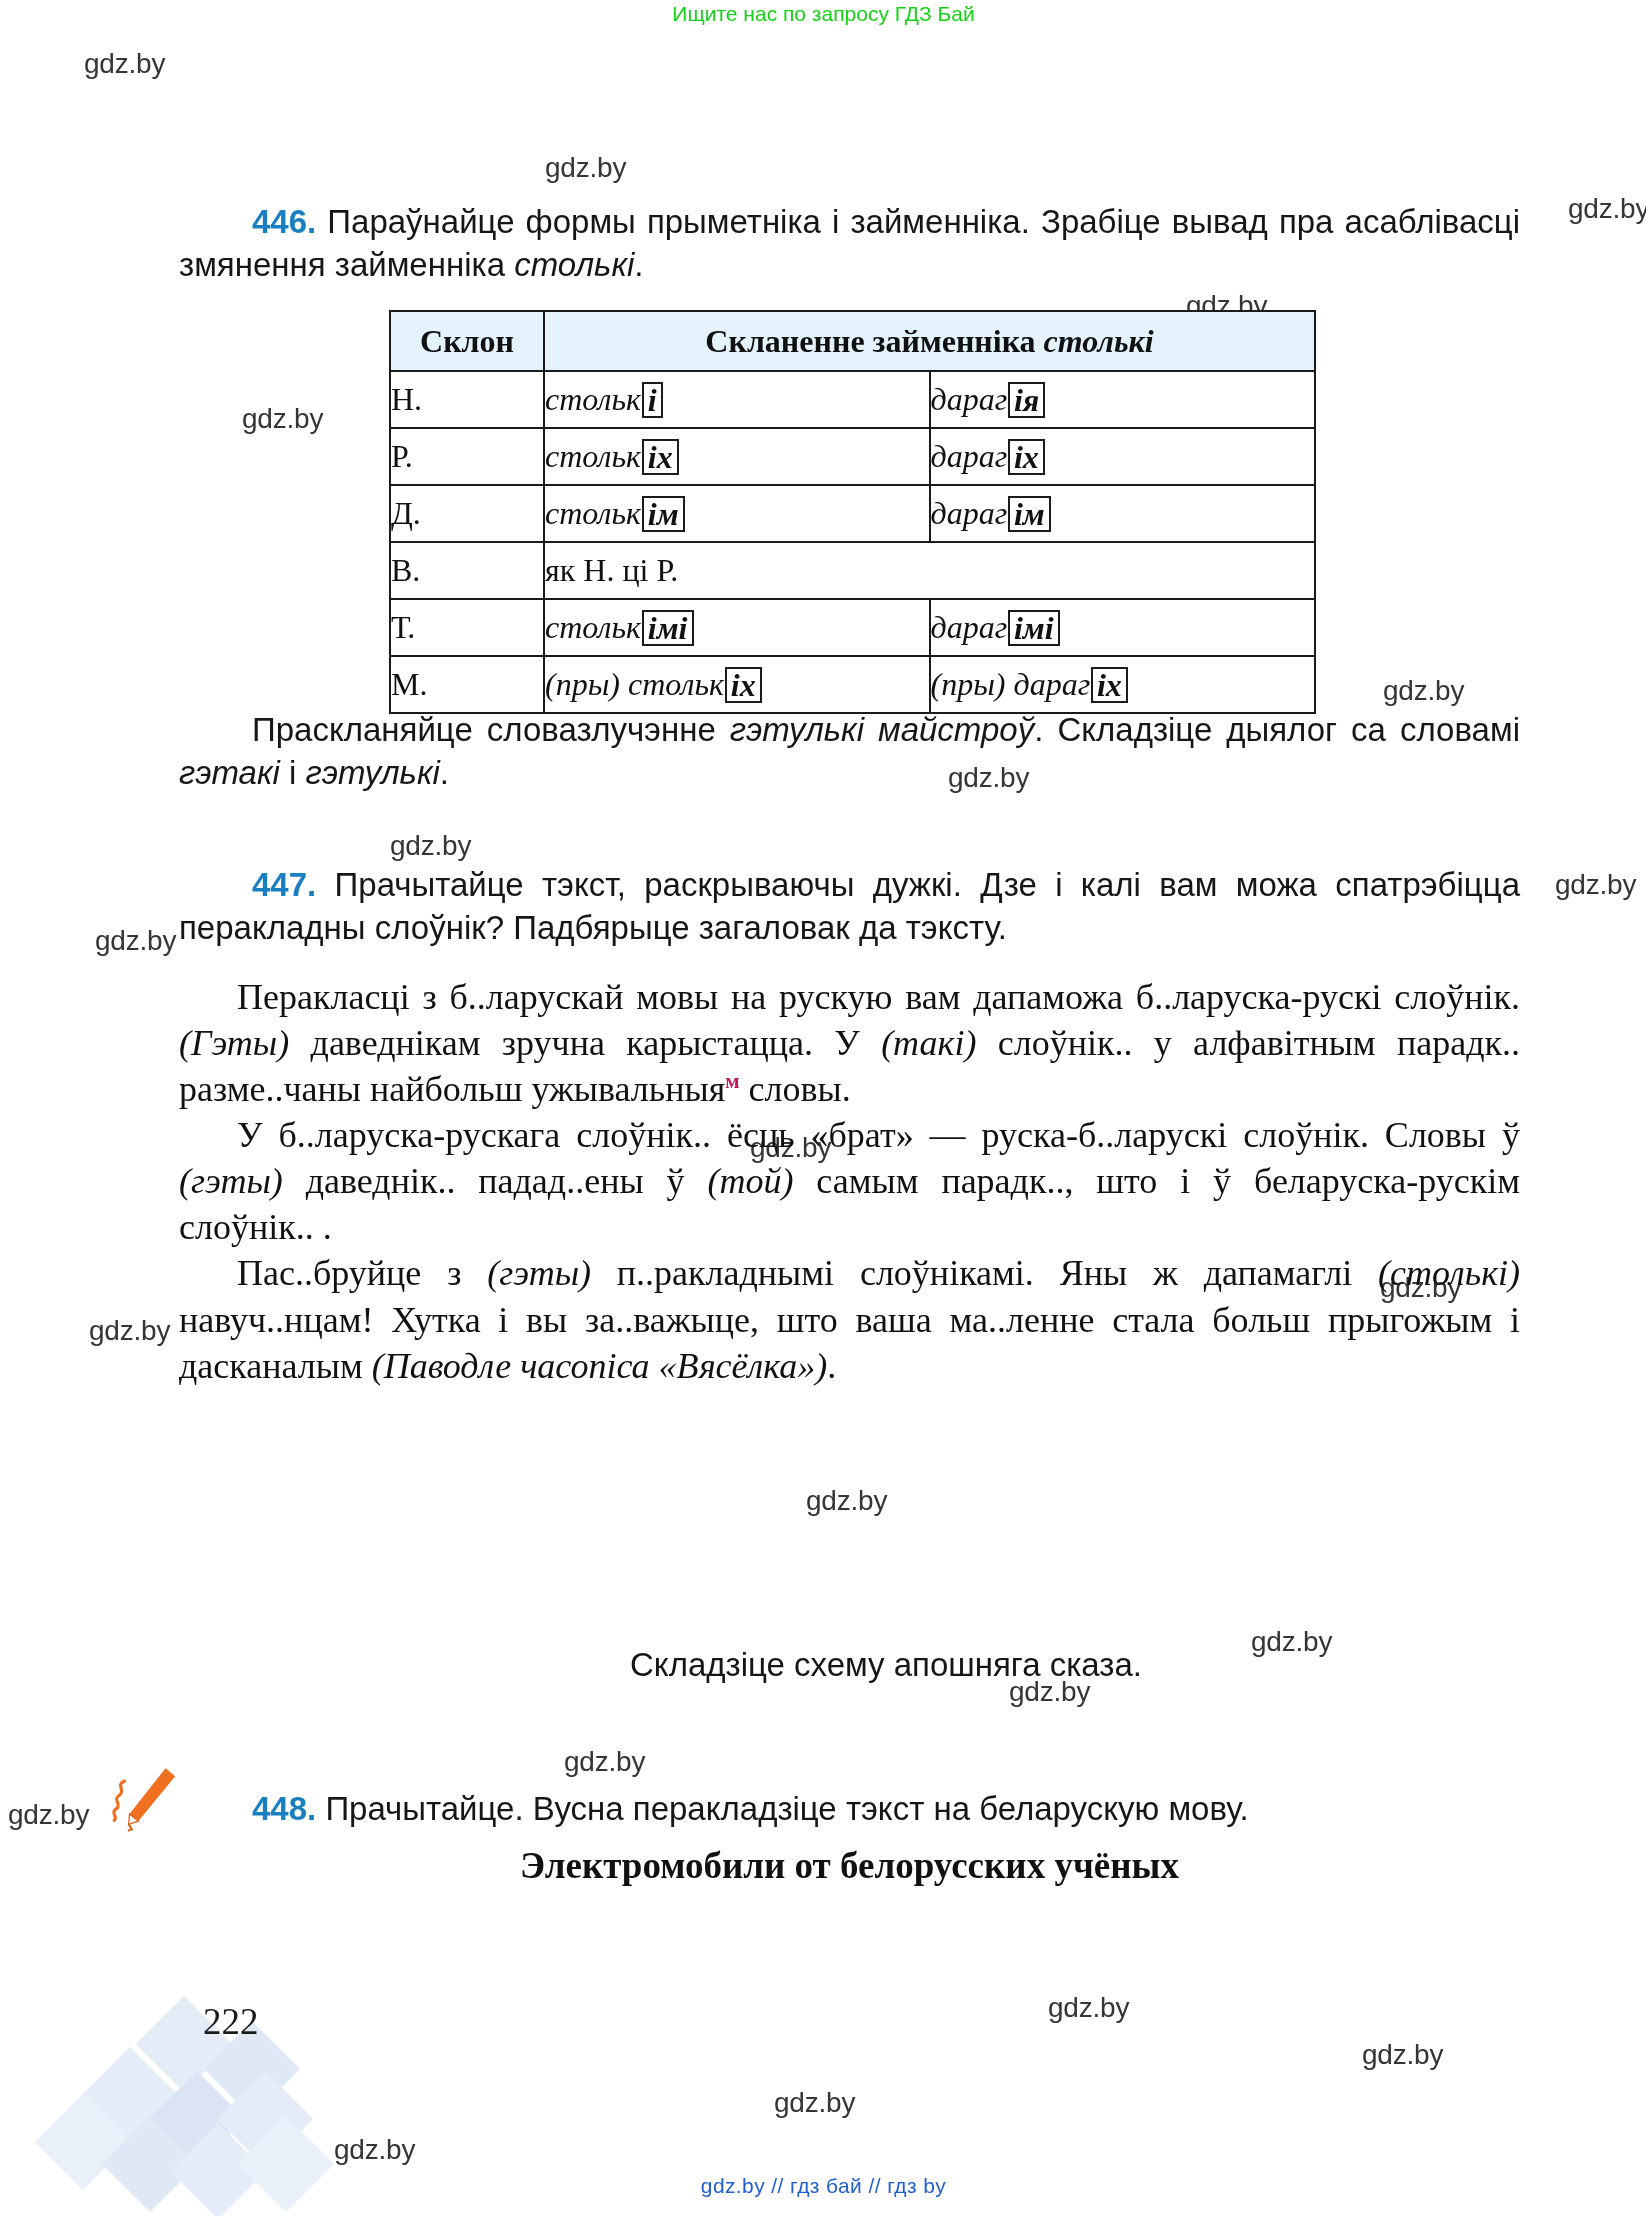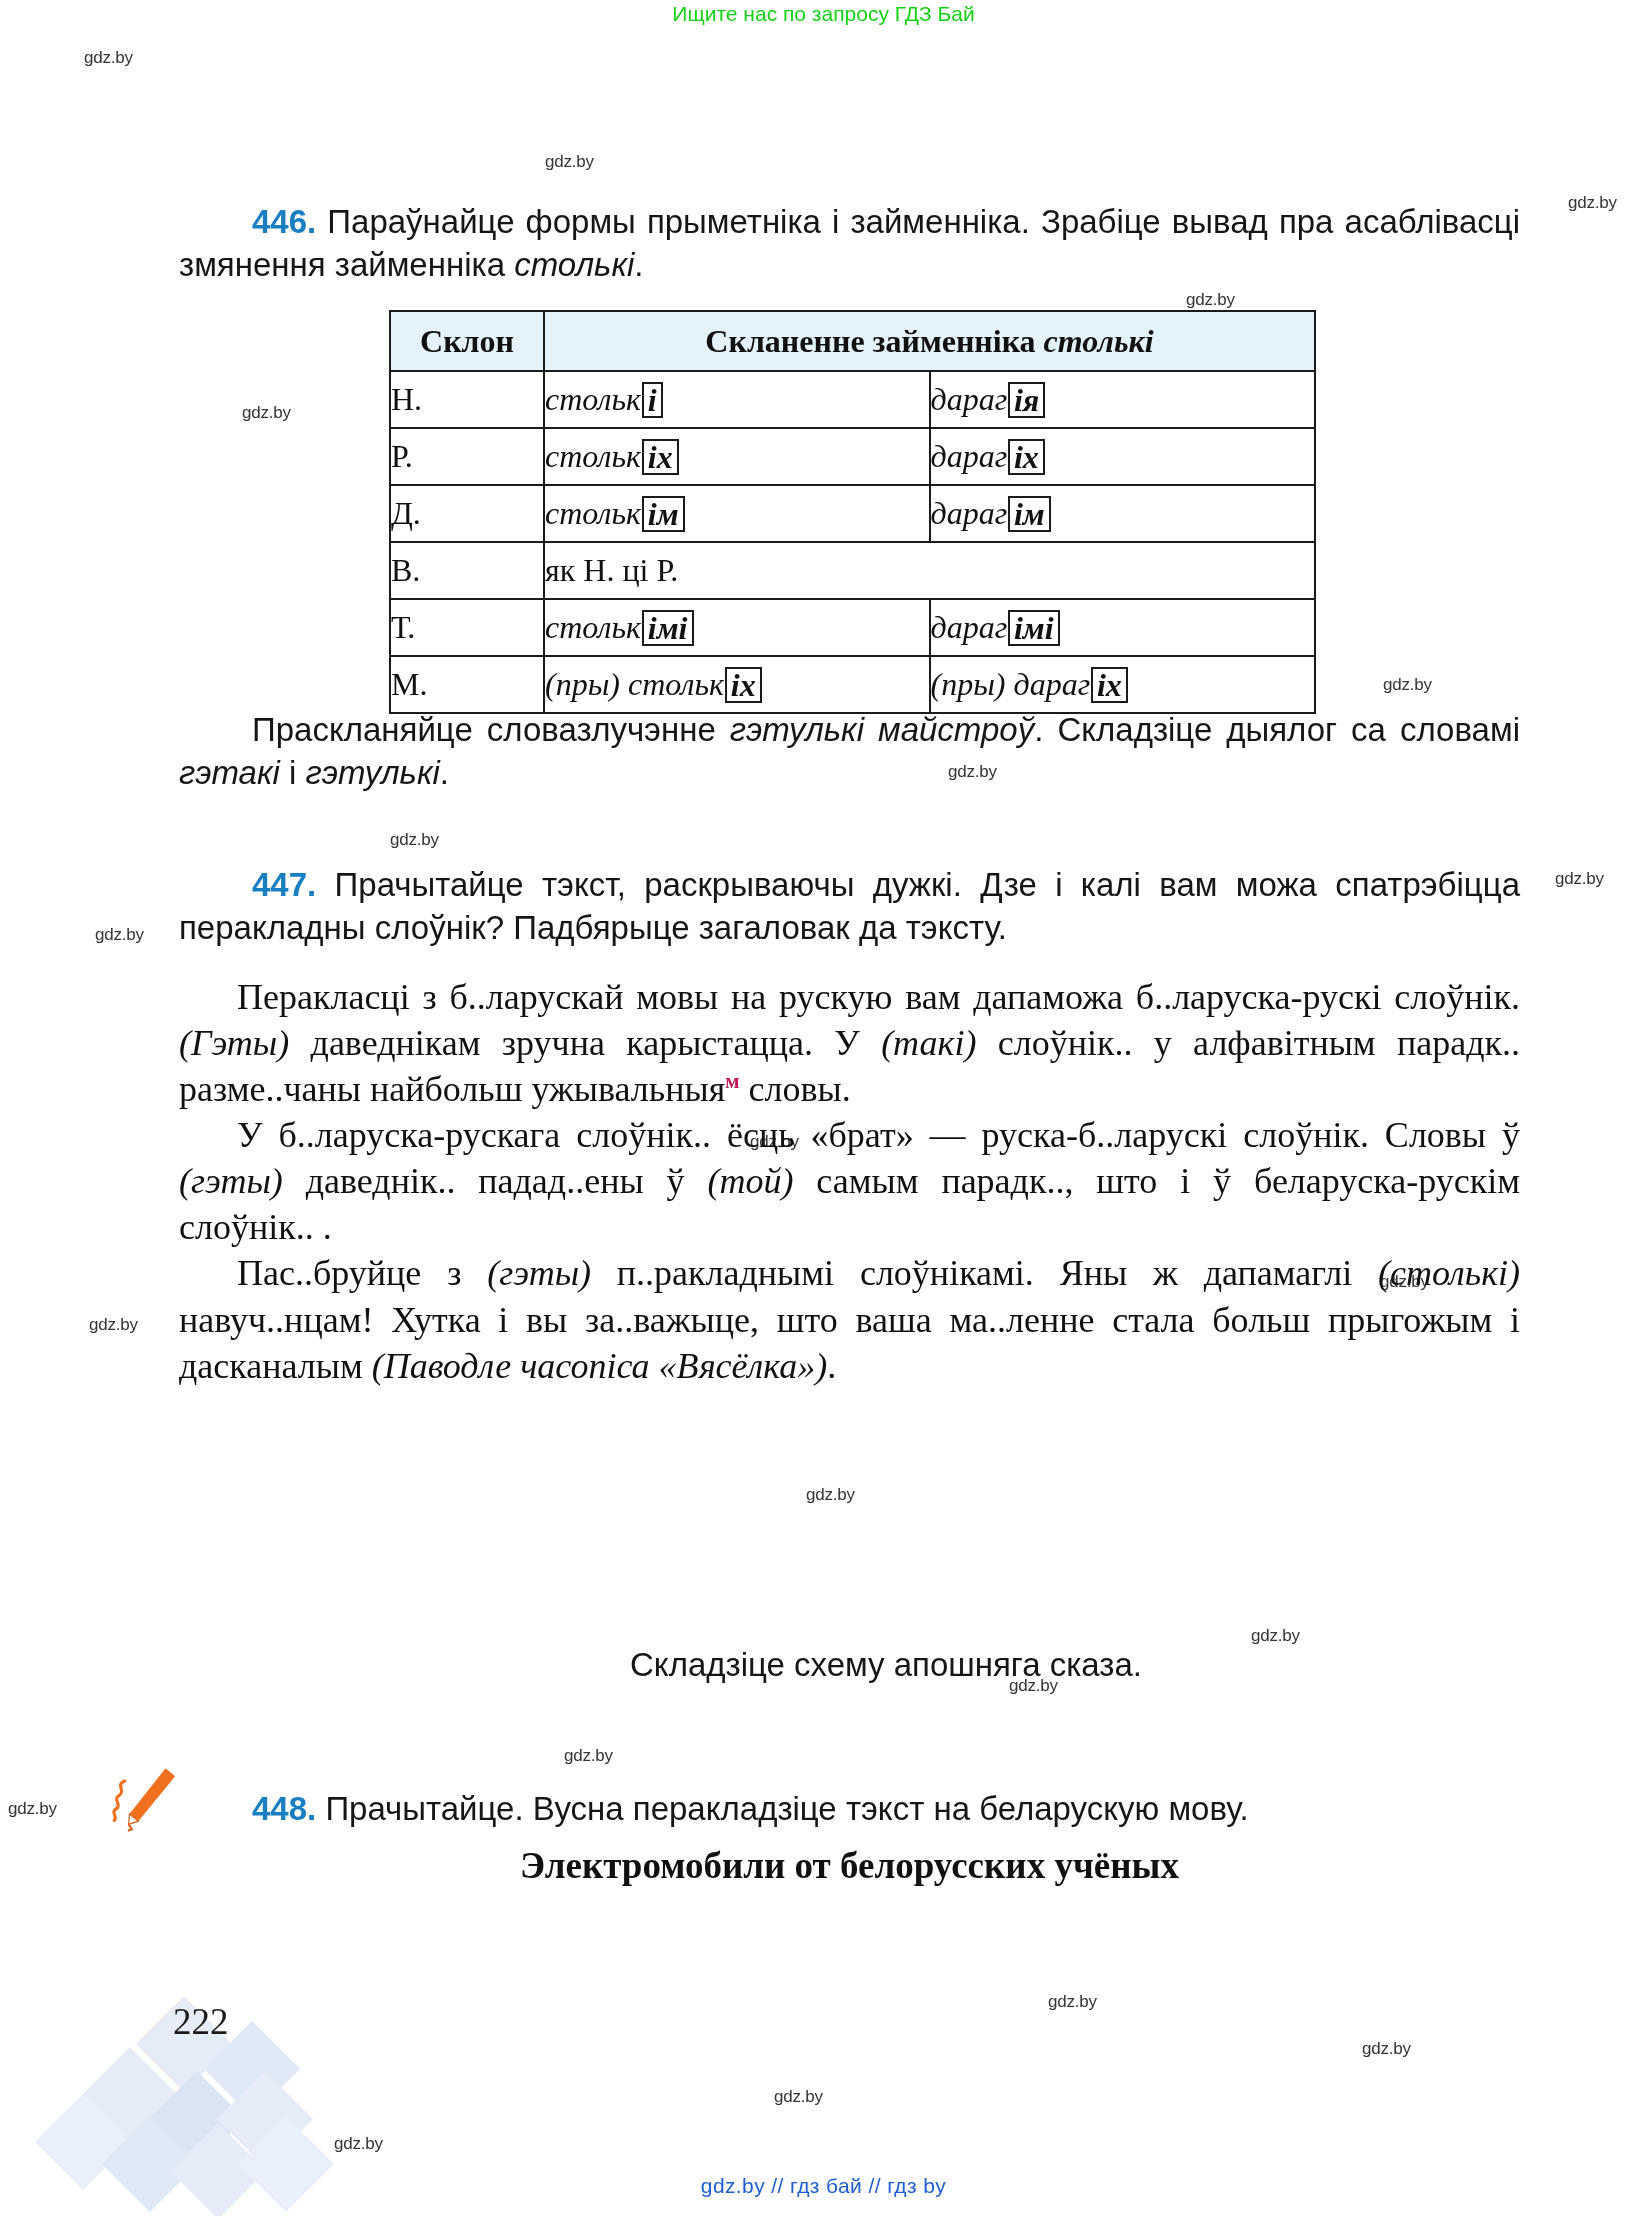--- a/index.html
+++ b/index.html
@@ -14,21 +14,21 @@
     overflow: hidden;
     font-family: "Liberation Serif", "DejaVu Serif", serif;
     color: #111111;
   }
 
   
   .wm {
     position: absolute;
     font-family: "Liberation Sans", "DejaVu Sans", sans-serif;
     color: #2b2b2b;
-    font-size: 17px;
+    font-size: 28px;
     white-space: nowrap;
     opacity: .95;
     pointer-events: none;
     letter-spacing: -0.2px;
   }
 
   .top-banner {
     position: absolute;
     top: 1.6px;
     left: 0;
@@ -157,21 +157,21 @@
     text-align: center;
     font-family: "Liberation Serif", "DejaVu Serif", serif;
     font-weight: bold;
     font-size: 37px;
     color: #111111;
   }
 
   
   .pagenum {
     position: absolute;
-    left: 173px;
+    left: 203px;
     top: 2000px;
     font-family: "Liberation Serif", "DejaVu Serif", serif;
     font-size: 37px;
     color: #1b1b1b;
   }
   .diamonds {
     position: absolute;
     left: 81px;
     top: 1987px;
     width: 266px;

